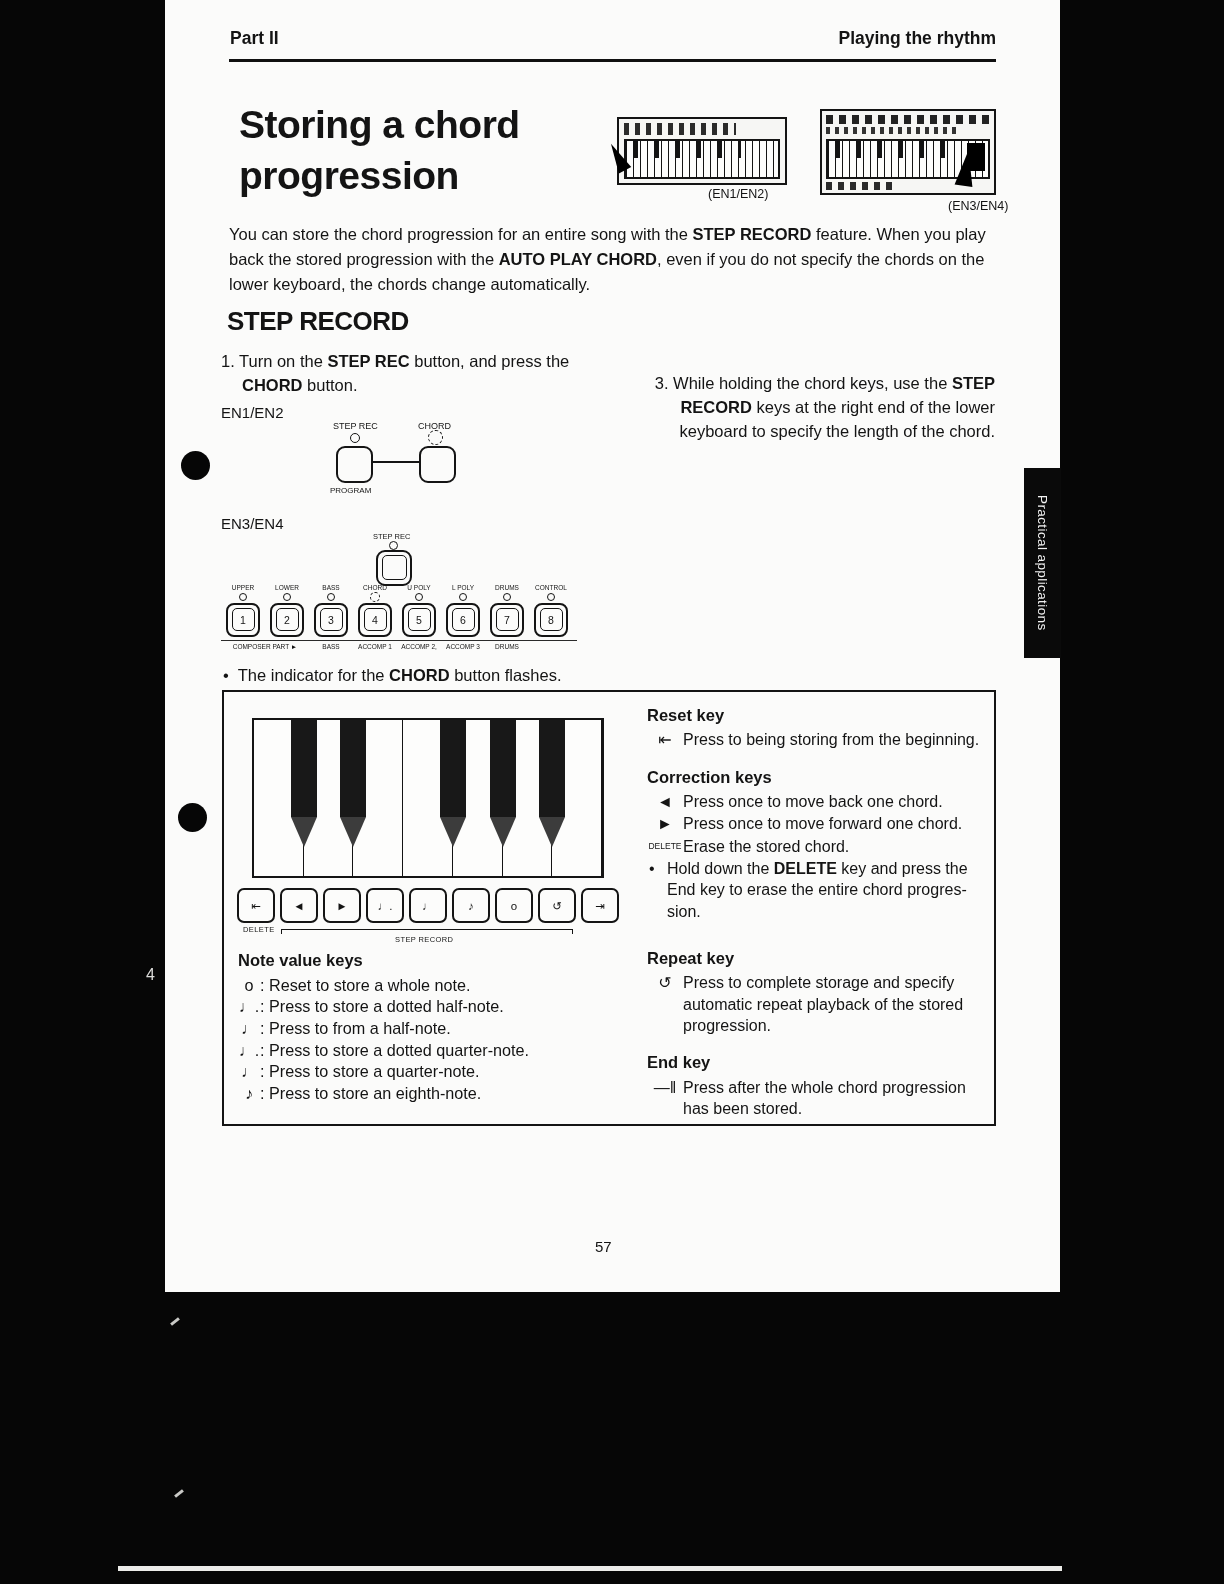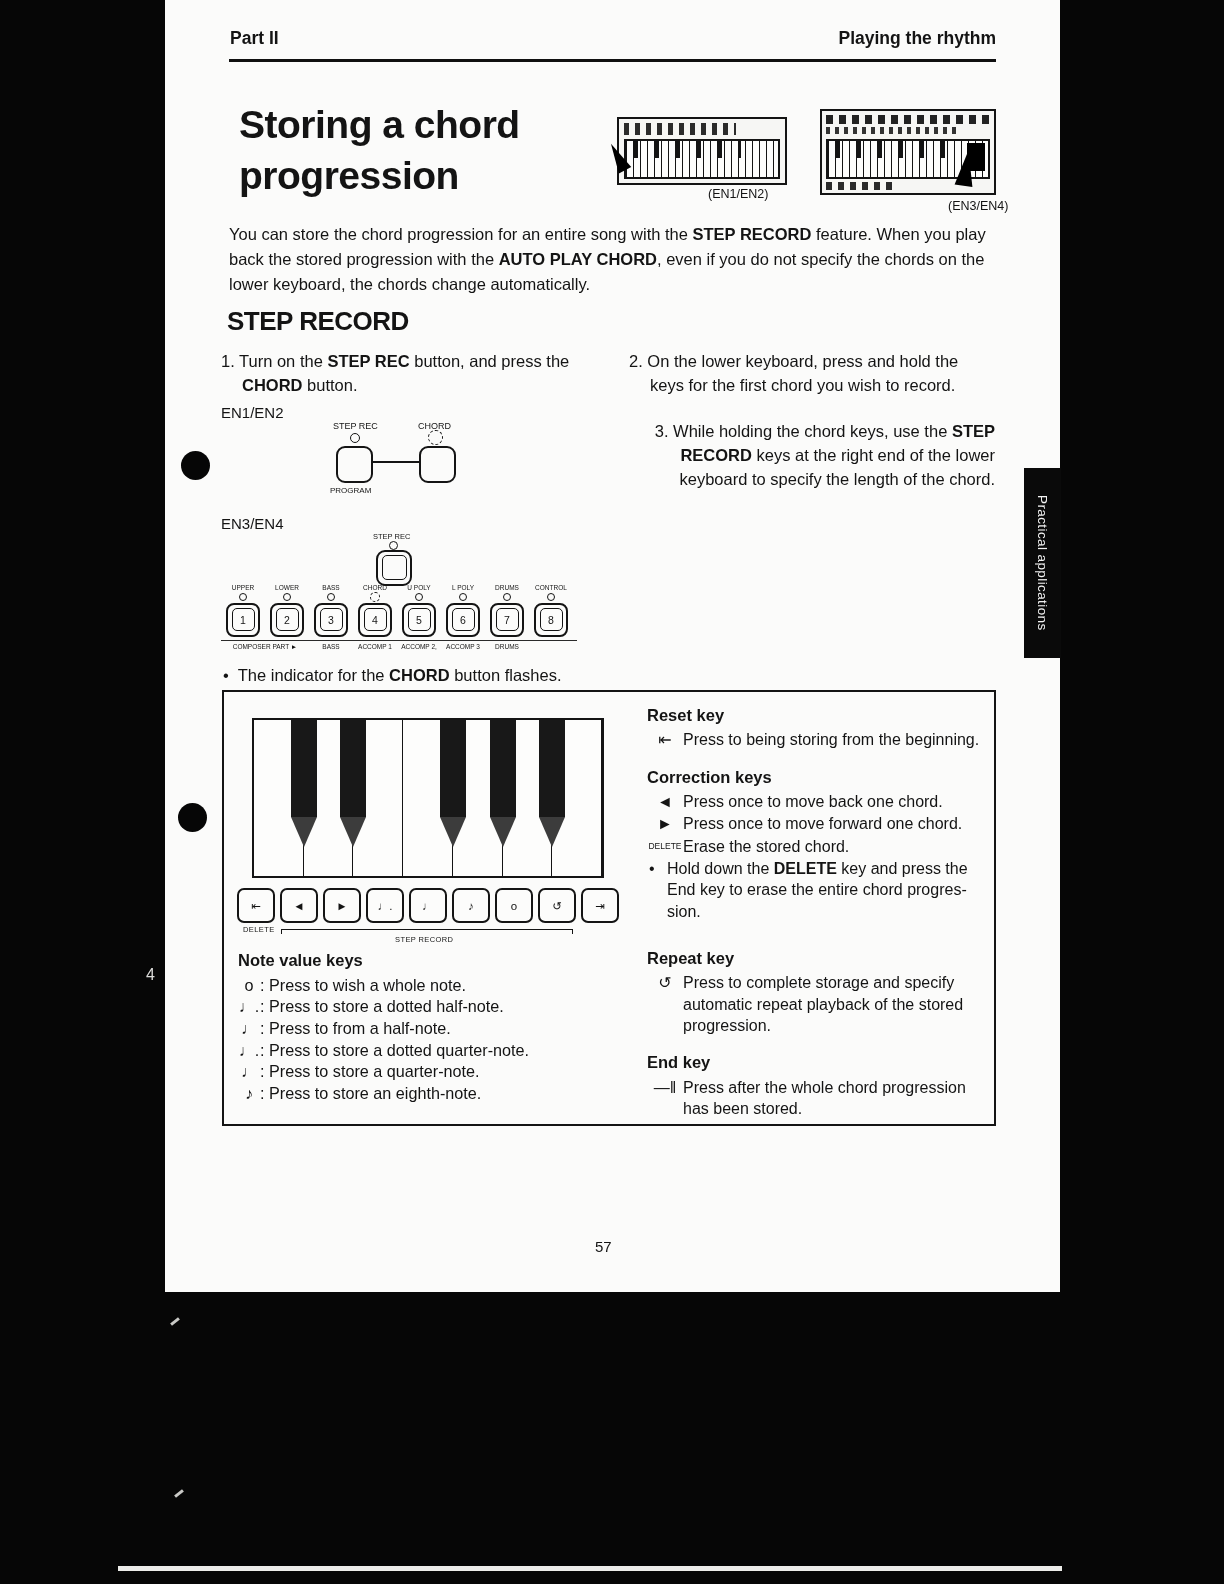--- a/index.html
+++ b/index.html
@@ -269,21 +269,20 @@
           </div>
         </div>
 
         <p class="bullet">
             <span class="bdot">•</span>
             <span><span>The indicator for the </span><b>CHORD</b><span> button flashes.</span></span>
           </p>
       </div>
 
       <div class="col2">
-        <p class="step">2. On the lower keyboard, press and hold the keys for the first chord you wish to record.</p>
         <p class="step s3"><span>3. While holding the chord keys, use the </span><b>STEP RECORD</b><span> keys at the right end of the lower keyboard to specify the length of the chord.</span></p>
       </div>
     </div>
 
     <div class="figure">
       <div class="kbd">
         <div class="wkey"></div>
         <div class="wkey"></div>
         <div class="wkey"></div>
         <div class="wkey"></div>
@@ -342,21 +341,21 @@
         <div class="symline bullline">
           <span class="fsym">•</span>
           <span class="ftext"><span>Hold down the </span><b>DELETE</b><span> key and press the End key to erase the entire chord progres­sion.</span></span>
         </div>
       </div>
 
       <div class="fig-notes">
         <div class="fh">Note value keys</div>
         <div class="noterow">
             <span class="nsym">o</span>
-            <span>: Press to wish a whole note.</span>
+            <span>: Reset to store a whole note.</span>
           </div>
         <div class="noterow">
             <span class="nsym">♩.</span>
             <span>: Press to store a dotted half-note.</span>
           </div>
         <div class="noterow">
             <span class="nsym">♩</span>
             <span>: Press to from a half-note.</span>
           </div>
         <div class="noterow">

